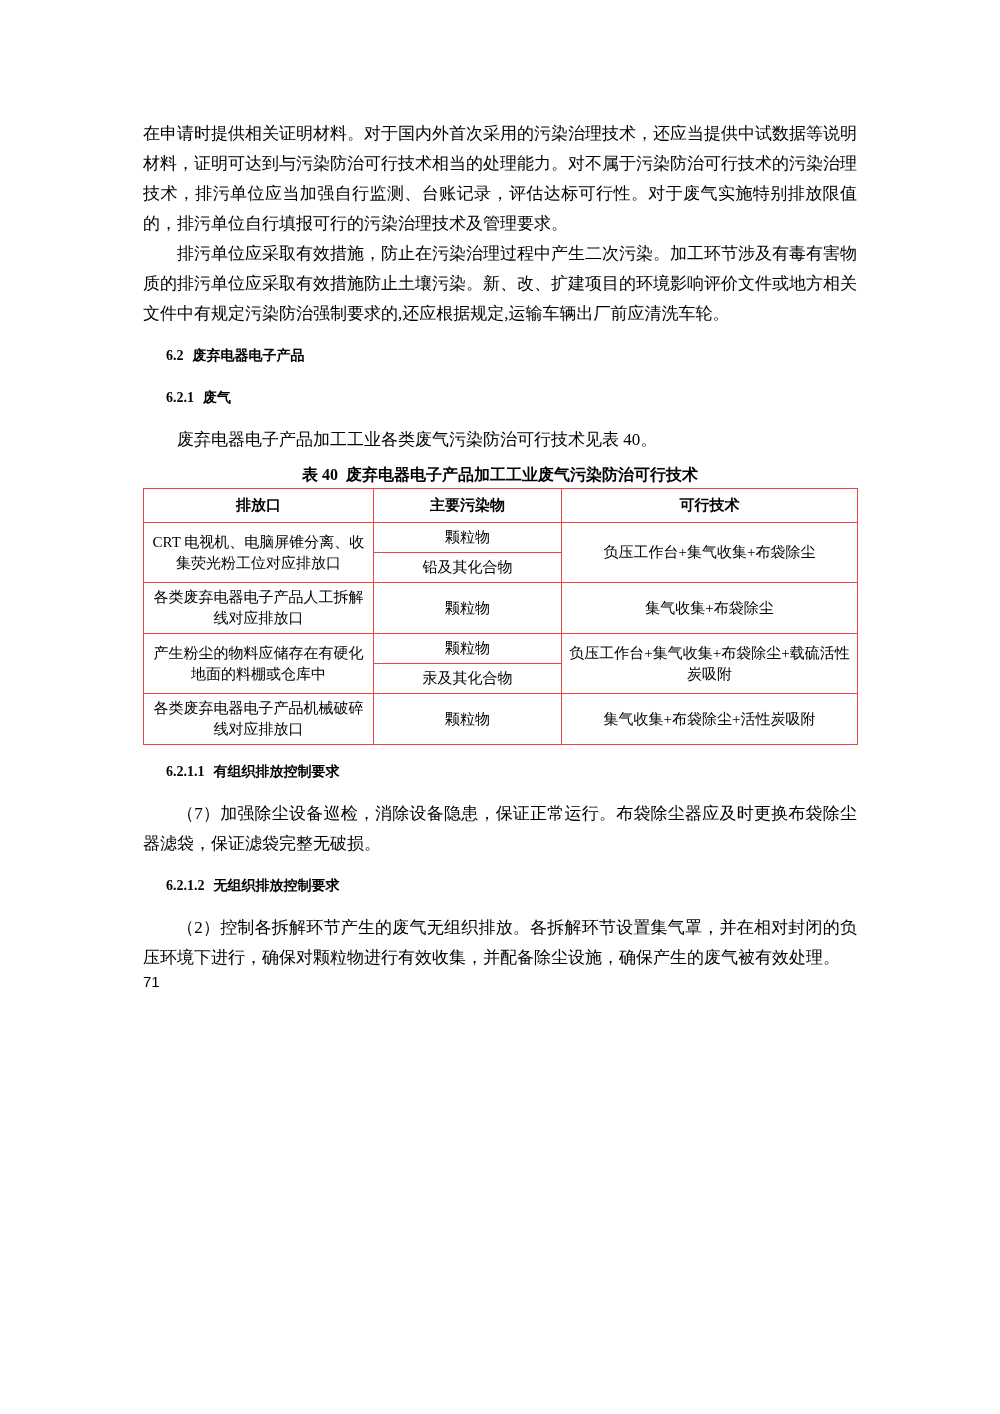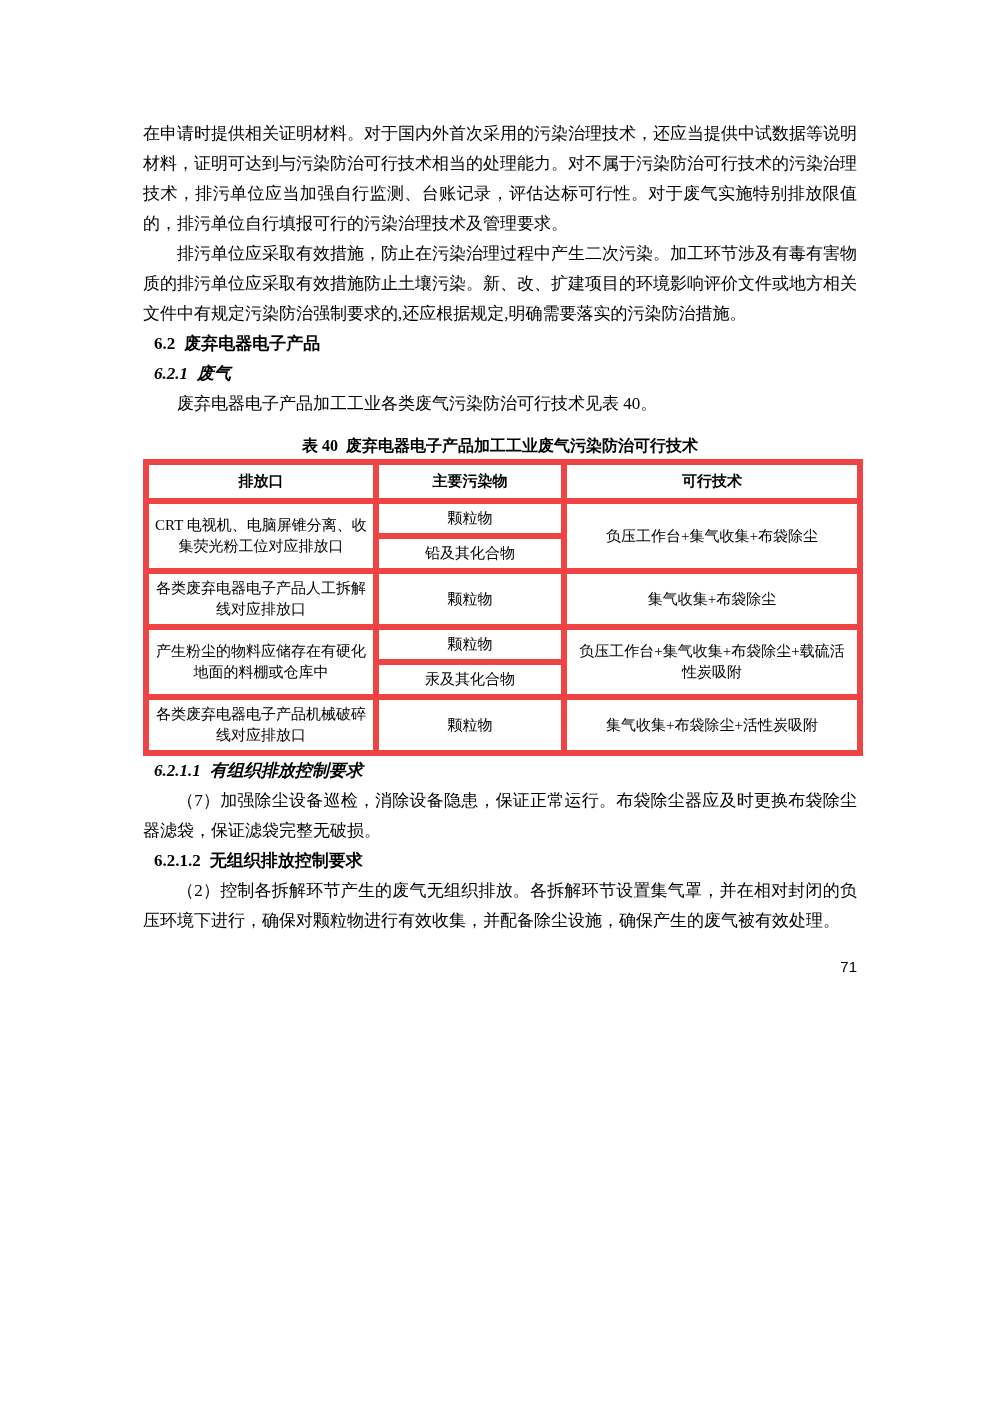--- a/index.html
+++ b/index.html
@@ -17,74 +17,73 @@
   }
   p.body-text {
     margin: 0;
     line-height: 30px;
     text-align: justify;
   }
   .indent { text-indent: 2em; }
   .mt5  { margin-top: 5px; }
   .mt8  { margin-top: 8px; }
   .mt10 { margin-top: 10px; }
-  .mt14 { margin-top: 14px; font-style: italic; }
+  .mt14 { margin-top: 14px; }
   .mt16 { margin-top: 16px; }
   .mt20 { margin-top: 20px; }
   h2.section-heading {
-    font-size: 17px;
+    font-size: 14px;
     font-weight: bold;
     line-height: 30px;
-    margin: 0;
+    margin: 12px;
     padding-left: 11px;
   }
   h2.section-heading .h-title { margin-left: 9px; }
   .table-caption {
-    margin: 14px 0 0 0;
+    margin: 7px 0 0 0;
     text-align: center;
     font-weight: bold;
     font-size: 16px;
     line-height: 26px;
   }
   .table-caption .cap-title { margin-left: 8px; }
   table.t40 {
     width: 714px;
     border-collapse: collapse;
     table-layout: fixed;
     font-size: 15px;
   }
   table.t40 th, table.t40 td {
-    border: 6px solid #ef4444;
+    border: 1px solid #ef4444;
     text-align: center;
     vertical-align: middle;
     padding: 4px 6px;
     line-height: 21px;
   }
   table.t40 th {
     font-weight: bold;
     padding: 6px 6px;
   }
   table.t40 col.c1 { width: 230px; }
   table.t40 col.c2 { width: 188px; }
   table.t40 col.c3 { width: 296px; }
   .page-number {
-    margin-top: 22px;
-    text-align: right;
+    text-align: left;
     font-size: 15px;
     font-family: "Liberation Sans", sans-serif;
   }
 </style>
 </head>
 <body>
 
 <div class="page">
 
   <p class="body-text">在申请时提供相关证明材料。对于国内外首次采用的污染治理技术，还应当提供中试数据等说明材料，证明可达到与污染防治可行技术相当的处理能力。对不属于污染防治可行技术的污染治理技术，排污单位应当加强自行监测、台账记录，评估达标可行性。对于废气实施特别排放限值的，排污单位自行填报可行的污染治理技术及管理要求。</p>
 
-  <p class="body-text indent mt8">排污单位应采取有效措施，防止在污染治理过程中产生二次污染。加工环节涉及有毒有害物质的排污单位应采取有效措施防止土壤污染。新、改、扩建项目的环境影响评价文件或地方相关文件中有规定污染防治强制要求的,还应根据规定,明确需要落实的污染防治措施。</p>
+  <p class="body-text indent mt8">排污单位应采取有效措施，防止在污染治理过程中产生二次污染。加工环节涉及有毒有害物质的排污单位应采取有效措施防止土壤污染。新、改、扩建项目的环境影响评价文件或地方相关文件中有规定污染防治强制要求的,还应根据规定,运输车辆出厂前应清洗车轮。</p>
 
   <h2 class="section-heading mt16">
     <span>6.2</span><span class="h-title">废弃电器电子产品</span>
   </h2>
 
   <h2 class="section-heading mt14">
     <span>6.2.1</span><span class="h-title">废气</span>
   </h2>
 
   <p class="body-text indent mt10">废弃电器电子产品加工工业各类废气污染防治可行技术见表 40。</p>

